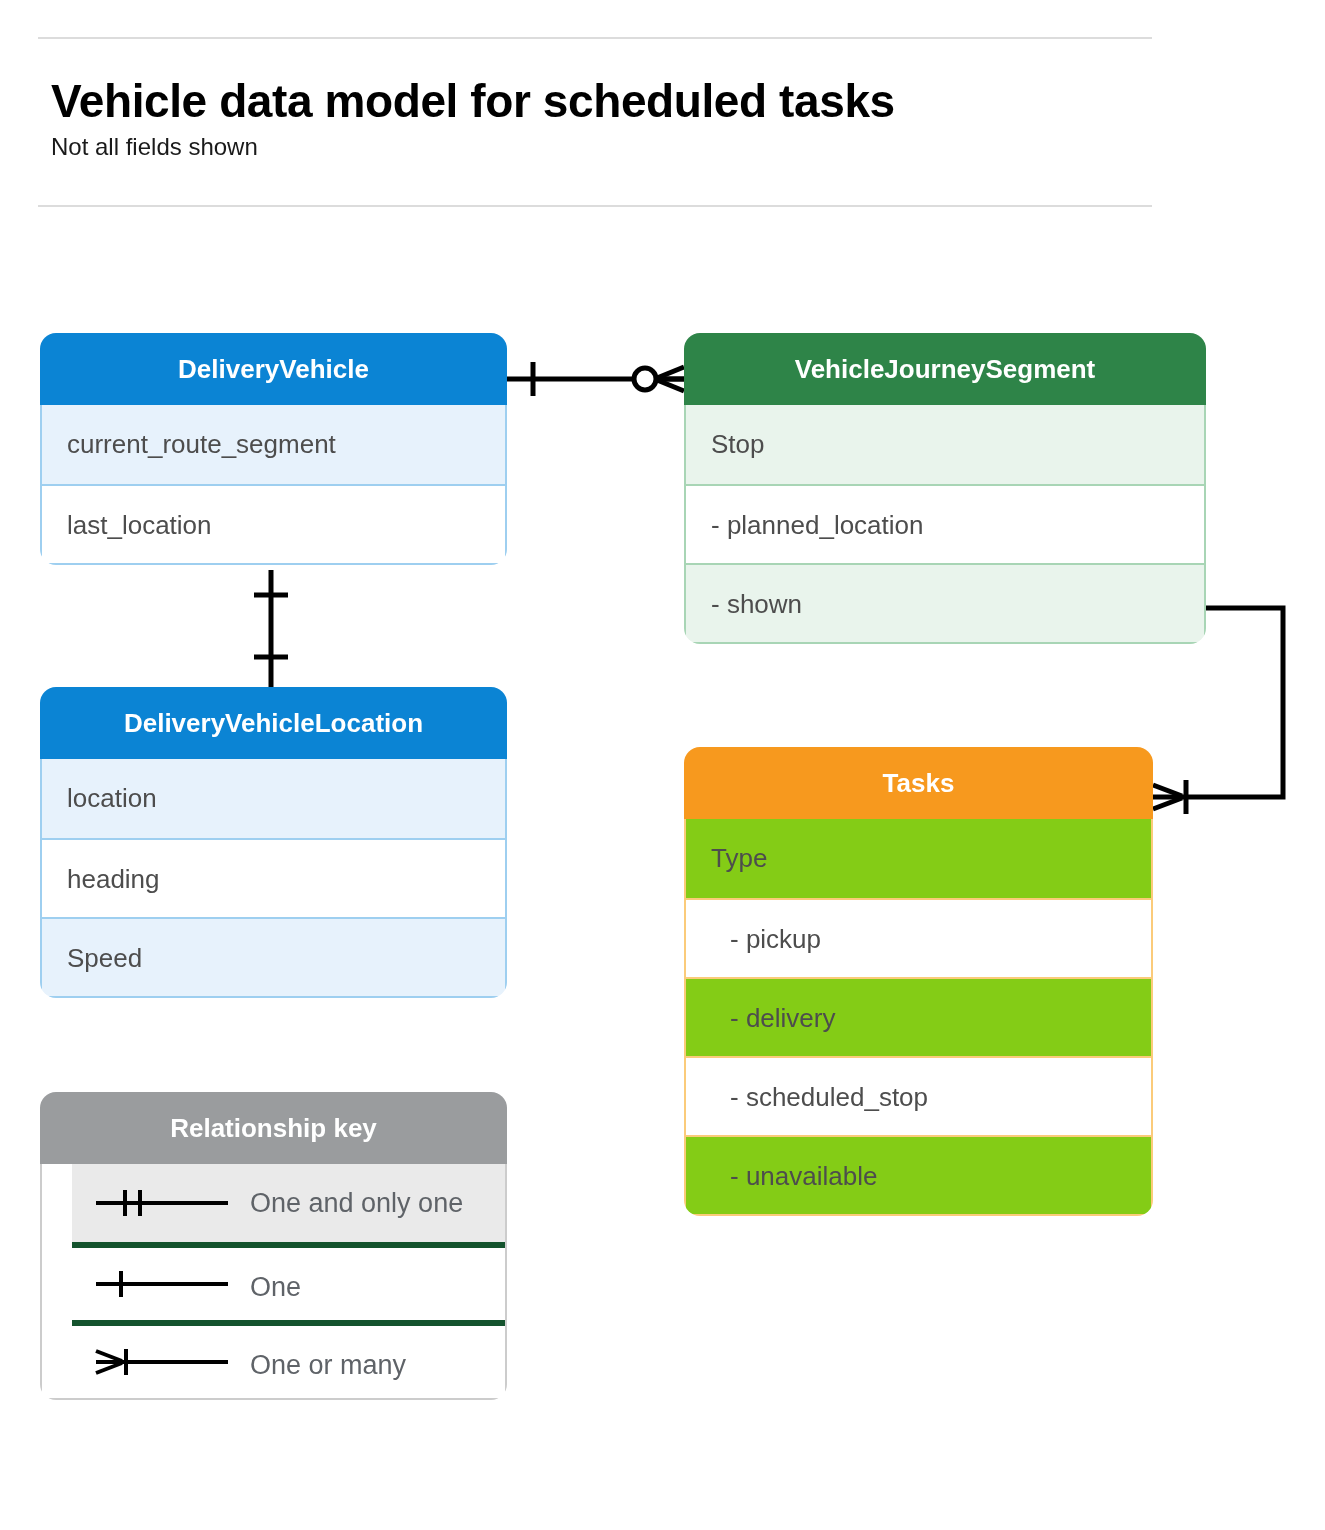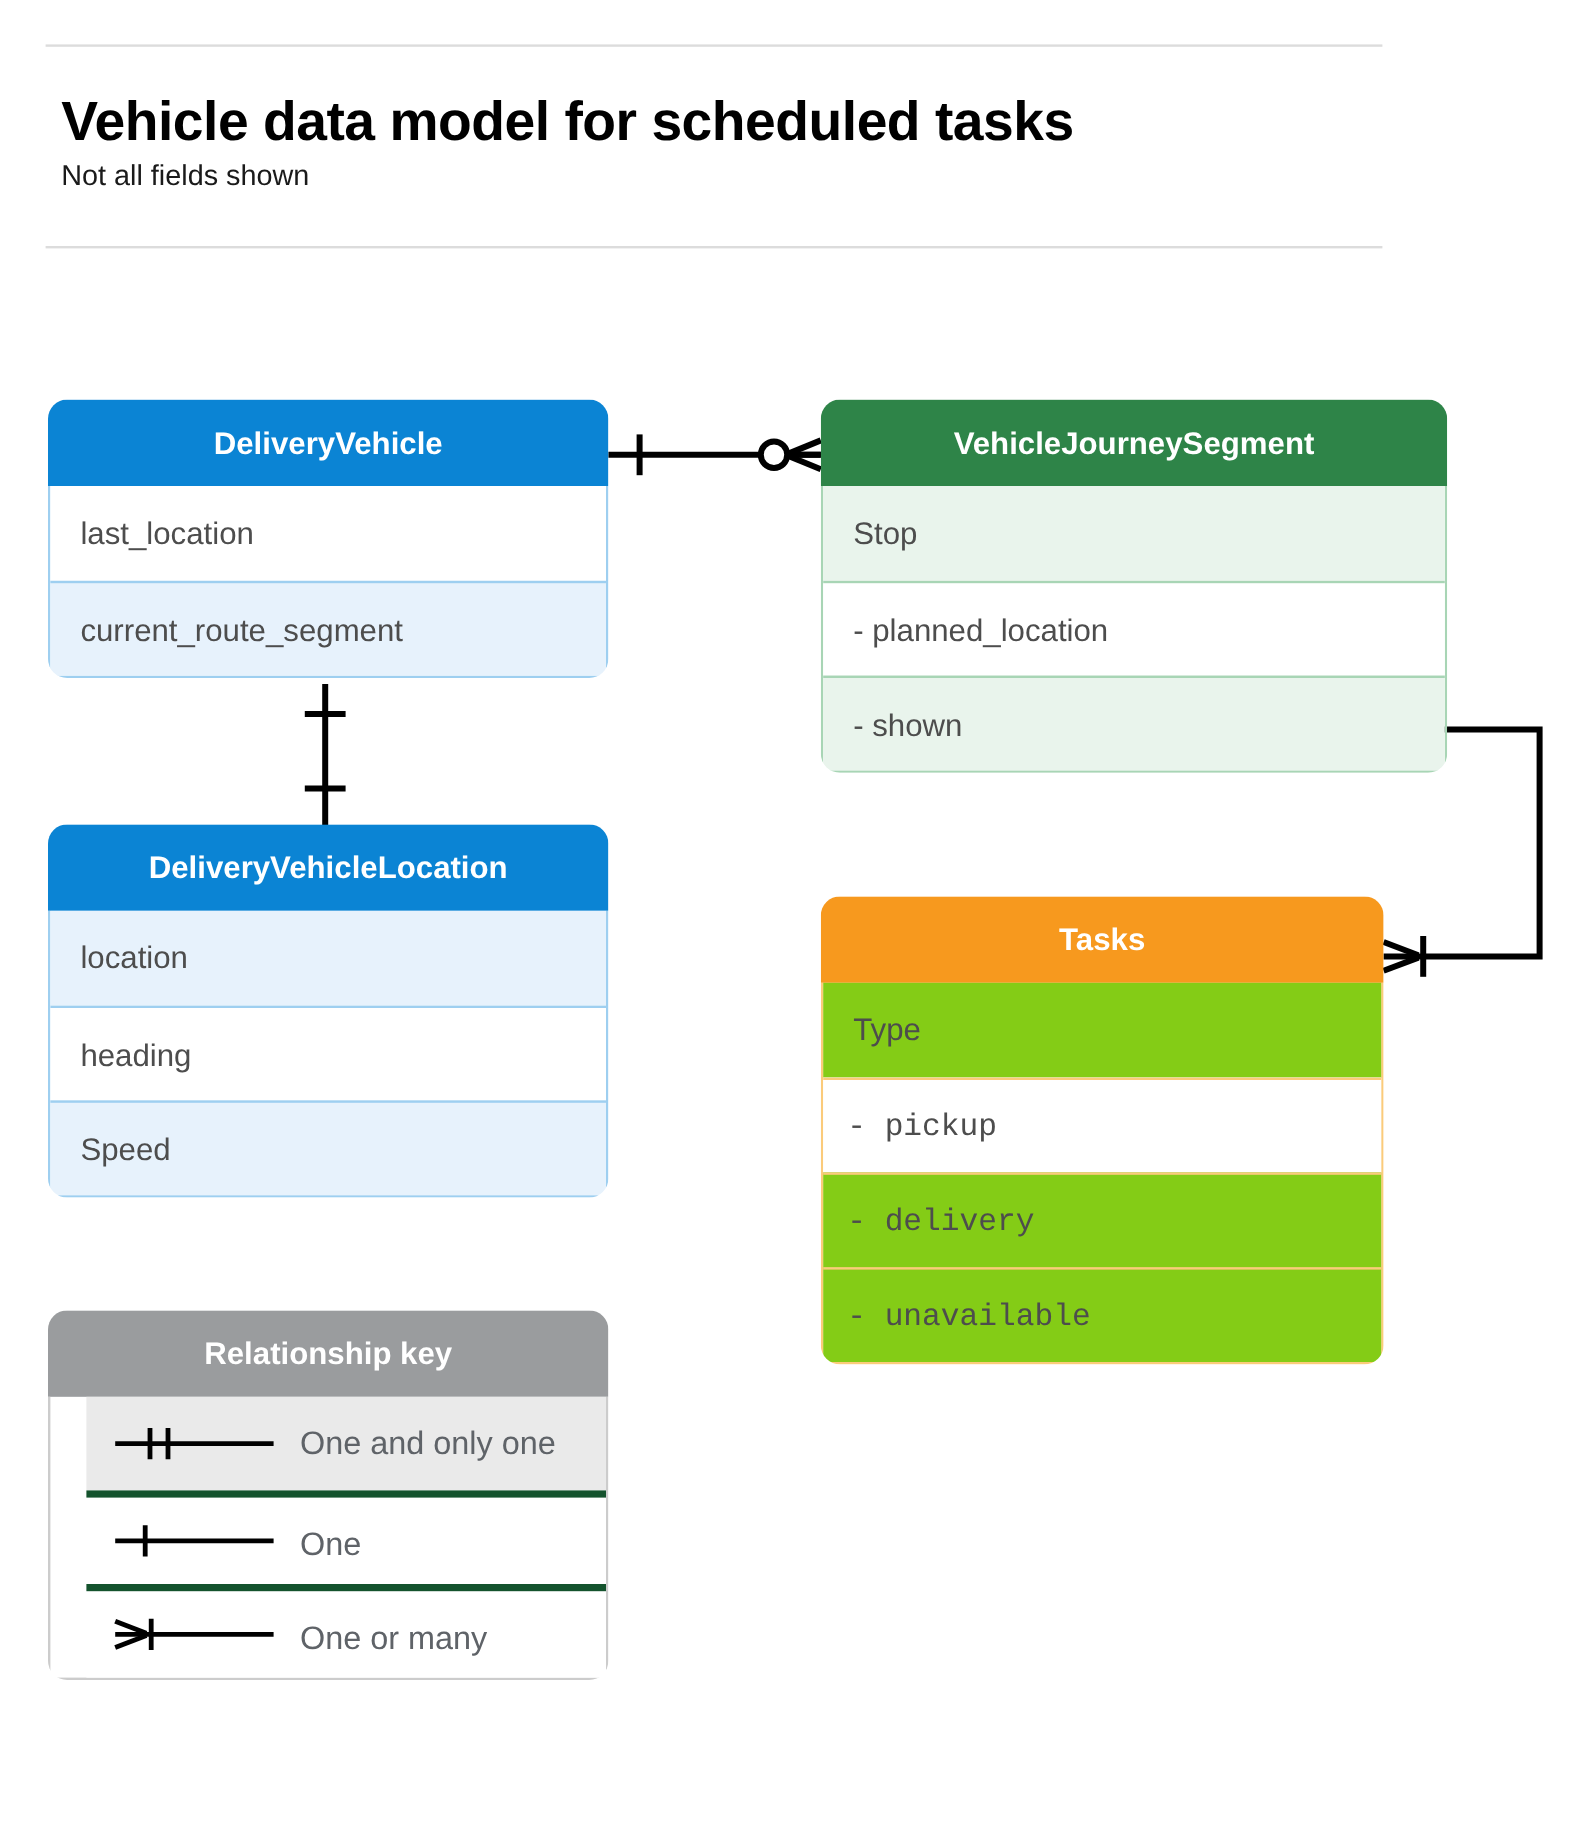--- a/index.html
+++ b/index.html
@@ -105,21 +105,21 @@
   .theme-gray .entity-title { background: #9a9c9e; }
   .theme-gray .entity-rows { border-color: #cccccc; padding-left: 30px; }
 
   
   #box-delivery-vehicle { left: 40px; top: 333px; width: 467px; }
   #box-delivery-vehicle-location { left: 40px; top: 687px; width: 467px; }
   #box-journey-segment { left: 684px; top: 333px; width: 522px; }
   #box-tasks { left: 684px; top: 747px; width: 469px; }
   #box-relationship-key { left: 40px; top: 1092px; width: 467px; }
 
-  .entity-row.indent-1 { padding-left: 20px; font-family: Liberation Mono, monospace; }
+  .entity-row.indent-1 { padding-left: 44px; }
 
   
   .legend-row {
     position: relative;
     height: 78px;
     box-sizing: border-box;
     overflow: hidden;
   }
   .legend-row + .legend-row { border-top: 6px solid #14532d; }
   .legend-row.alt { background: #eaeaea; }
@@ -190,22 +190,22 @@
       <line x1="1153" y1="785" x2="1182" y2="796"></line>
       <line x1="1153" y1="809" x2="1182" y2="798"></line>
     </g>
 
   </g>
 </svg>
 
 <div class="entity theme-blue" id="box-delivery-vehicle">
   <div class="entity-title">DeliveryVehicle</div>
   <div class="entity-rows">
+    <div class="entity-row alt">current_route_segment</div>
     <div class="entity-row plain">last_location</div>
-    <div class="entity-row alt">current_route_segment</div>
   </div>
 </div>
 
 <div class="entity theme-blue" id="box-delivery-vehicle-location">
   <div class="entity-title">DeliveryVehicleLocation</div>
   <div class="entity-rows">
     <div class="entity-row alt">location</div>
     <div class="entity-row plain">heading</div>
     <div class="entity-row alt">Speed</div>
   </div>
@@ -219,20 +219,21 @@
     <div class="entity-row alt">- shown</div>
   </div>
 </div>
 
 <div class="entity theme-orange" id="box-tasks">
   <div class="entity-title">Tasks</div>
   <div class="entity-rows">
     <div class="entity-row alt">Type</div>
     <div class="entity-row plain indent-1">-  pickup</div>
     <div class="entity-row alt indent-1">-  delivery</div>
+    <div class="entity-row plain indent-1">-  scheduled_stop</div>
     <div class="entity-row alt indent-1">-  unavailable</div>
   </div>
 </div>
 
 <div class="entity theme-gray" id="box-relationship-key">
   <div class="entity-title">Relationship key</div>
   <div class="entity-rows">
 
     <div class="legend-row alt">
       <svg class="legend-symbol" viewBox="0 0 140 40" xmlns="http://www.w3.org/2000/svg">

